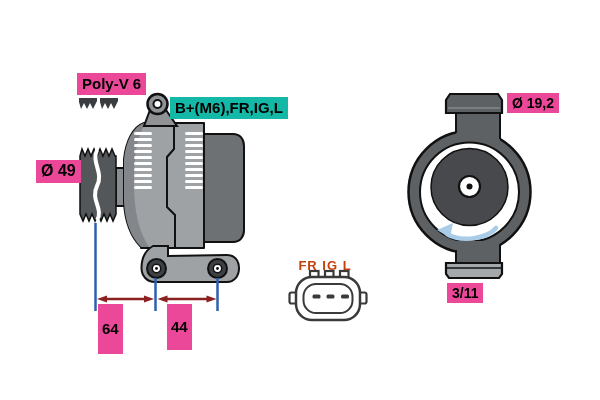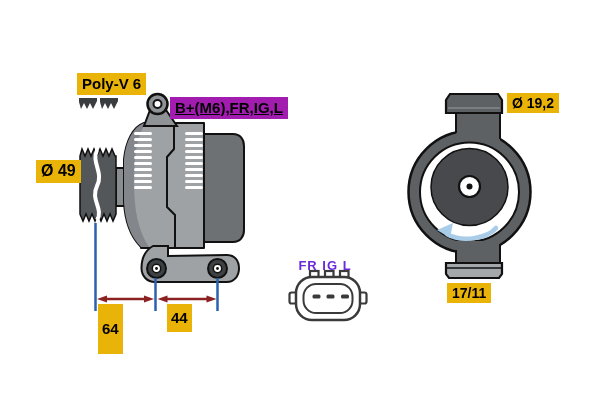--- a/index.html
+++ b/index.html
@@ -1,24 +1,24 @@
 <!DOCTYPE html>
 <html><head>
 <meta charset="utf-8">
 <style>
   html,body{margin:0;padding:0;background:#fff;}
   .stage{position:relative;width:600px;height:400px;background:#ffffff;overflow:hidden;
          font-family:"Liberation Sans",sans-serif;}
   .stage svg{position:absolute;left:0;top:0;}
-  .tag{position:absolute;background:#eab308;color:#000;font-weight:bold;font-size:15px;
+  .tag{position:absolute;background:#ec4899;color:#000;font-weight:bold;font-size:15px;
        line-height:1.3;padding:1px 5px;white-space:nowrap;}
-  .tag--blue{background:#a21caf;text-decoration:underline;}
+  .tag--blue{background:#14b8a6;}
   .tag--sm{font-size:14px;}
   .pins-label{position:absolute;left:294px;top:258px;width:62px;text-align:center;
-       color:#6d28d9;font-weight:bold;font-size:13px;letter-spacing:1px;white-space:nowrap;}
+       color:#c2410c;font-weight:bold;font-size:13px;letter-spacing:1px;white-space:nowrap;}
 </style>
 </head>
 <body>
 
 <div class="stage">
 
   <svg width="600" height="400" viewBox="0 0 600 400">
 
     <g>
 
@@ -135,18 +135,18 @@
       <line x1="500" y1="244" x2="500" y2="265" stroke="#111" stroke-width="2"></line>
       <path d="M446 263 H502 V274 L499 278 H449 L446 274 Z" fill="#A5A8AB" stroke="#111" stroke-width="2.2"></path>
       <line x1="447" y1="268" x2="501" y2="268" stroke="#111" stroke-width="1.5"></line>
     </g>
   </svg>
 
   <div class="tag" style="left:77px;top:73px;">Poly-V 6</div>
   <div class="tag tag--blue" style="left:170px;top:97px;">B+(M6),FR,IG,L</div>
   <div class="tag" style="left:36px;top:160px;font-size:16px;">Ø 49</div>
   <div class="tag" style="left:98px;top:304px;padding:15px 4px;">64</div>
-  <div class="tag" style="left:167px;top:304px;padding:4px 4px;">44</div>
+  <div class="tag" style="left:167px;top:304px;padding:13px 4px;">44</div>
   <div class="pins-label">FR IG L</div>
   <div class="tag tag--sm" style="left:507px;top:93px;">Ø 19,2</div>
-  <div class="tag tag--sm" style="left:447px;top:283px;">17/11</div>
+  <div class="tag tag--sm" style="left:447px;top:283px;">3/11</div>
 
 </div>
 
 </body></html>

